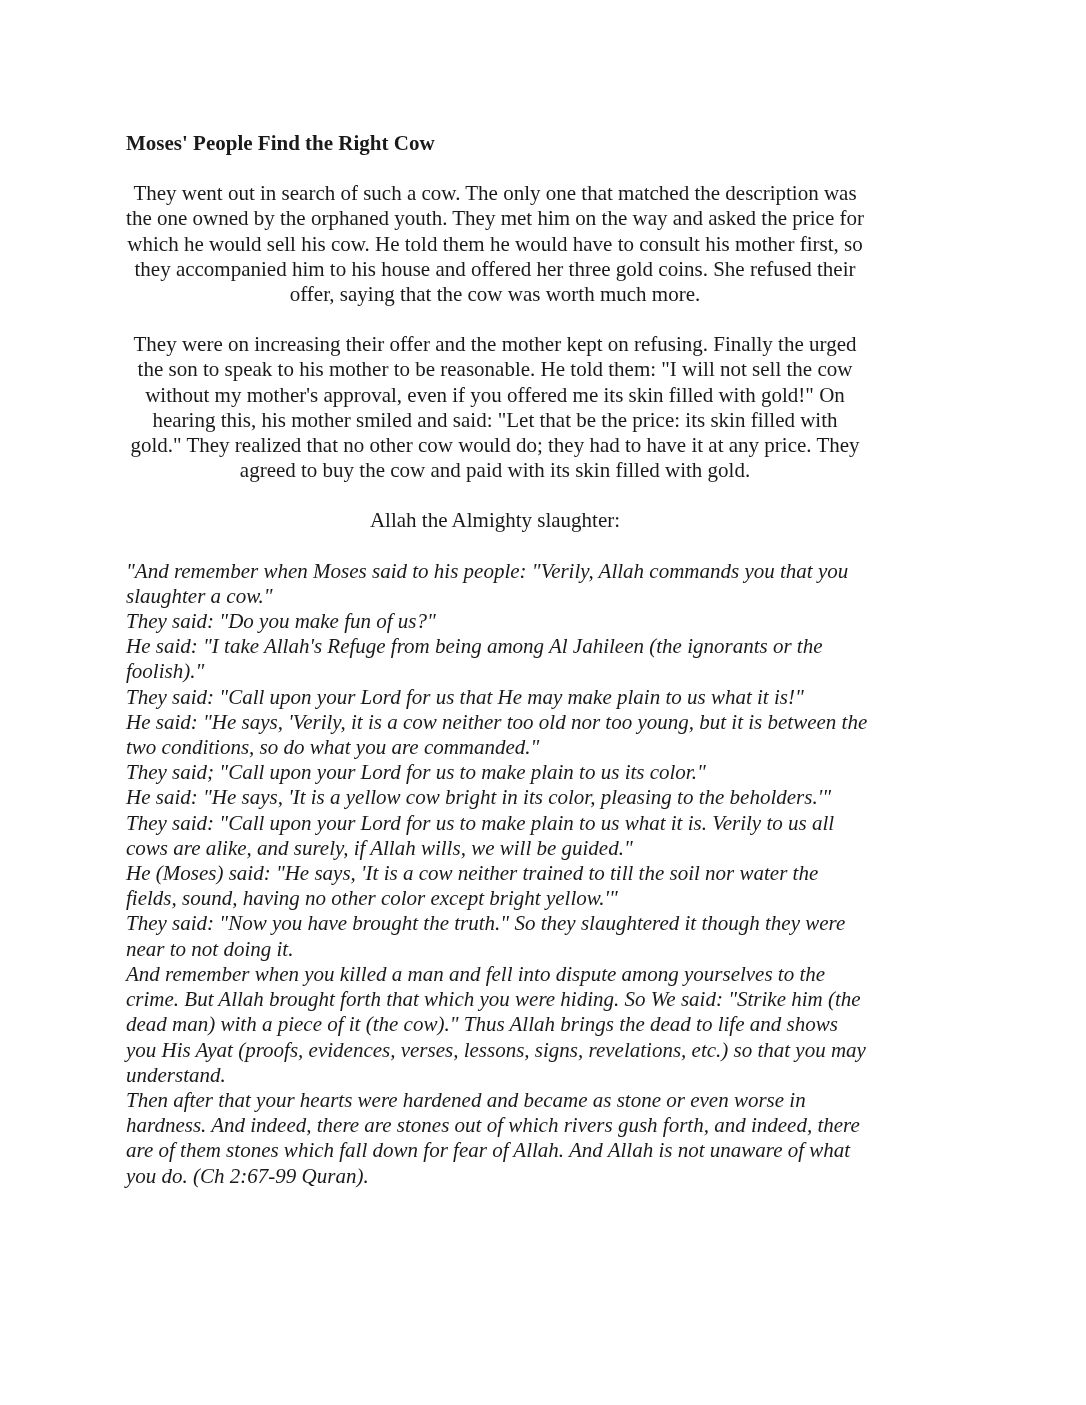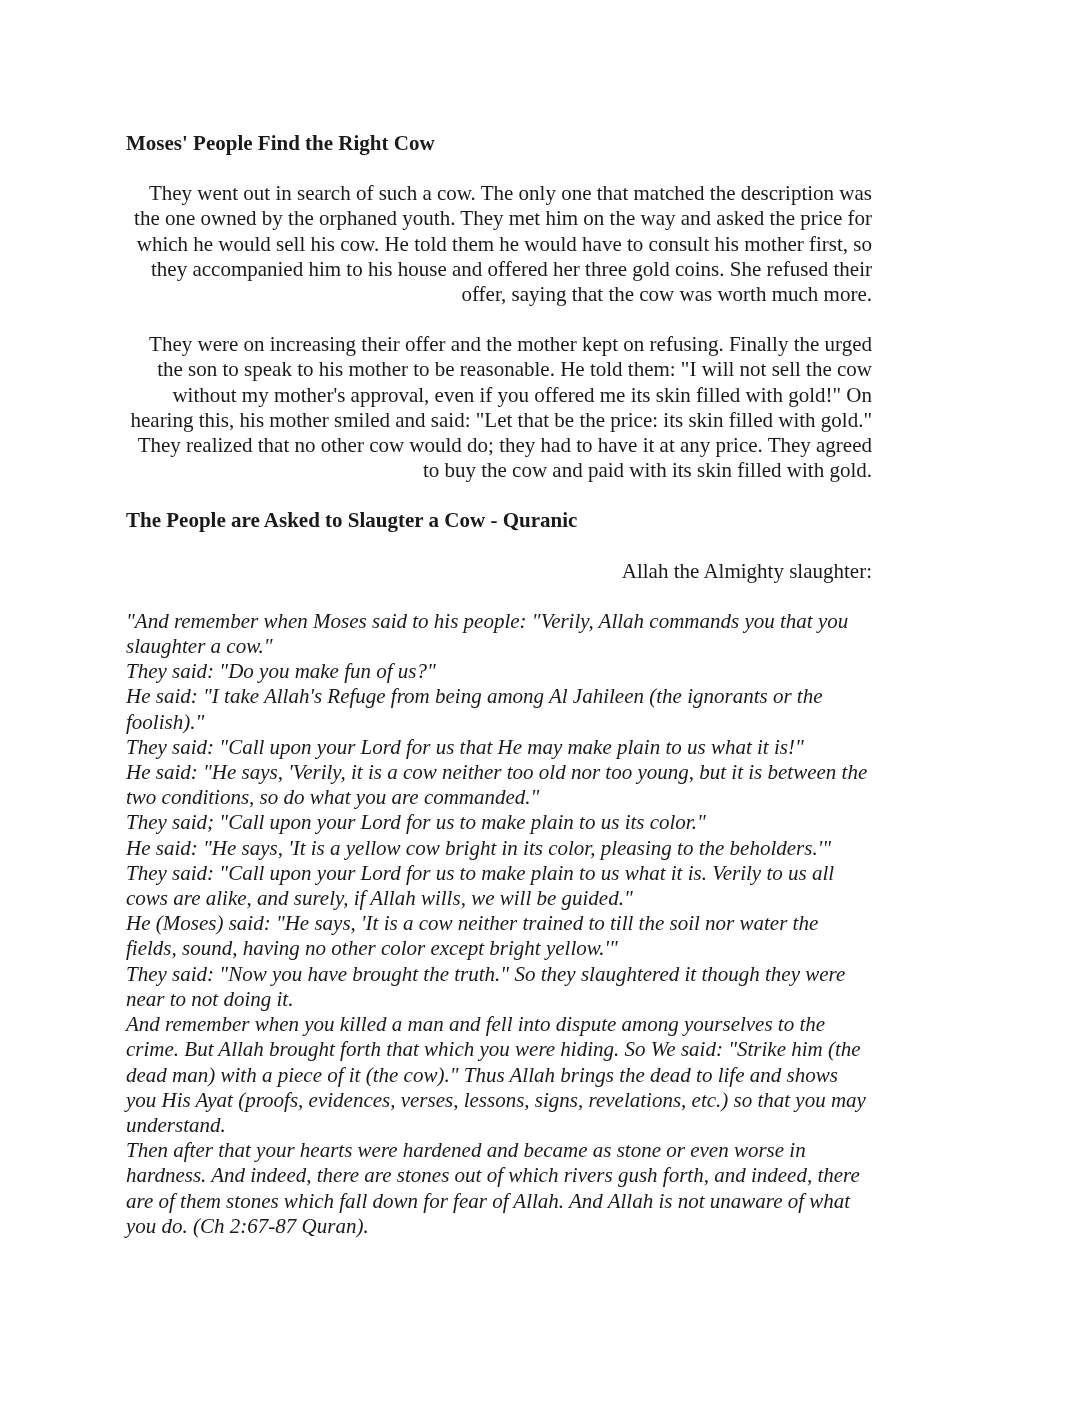--- a/index.html
+++ b/index.html
@@ -14,22 +14,22 @@
     height: 1405px;
     background: #ffffff;
     padding: 131px 126px 0 126px;
     font-family: "Liberation Serif", serif;
     font-size: 21px;
     line-height: 25.2px;
     color: #1a1a1a;
     overflow: hidden;
   }
   .block {
-    margin: 0 0 25px 0;
-    text-align: right;
+    margin: 0 8px 25px 0;
+    text-align: center;
   }
   .doc-heading {
     font-size: 21px;
     font-weight: 700;
     line-height: 25.2px;
     margin: 0 0 25px 0;
   }
   .quote-block {
     font-style: italic;
     margin: 0 0 25px 0;
@@ -42,34 +42,33 @@
 <body>
 
 <div class="page">
 
   <div class="doc-heading">Moses' People Find the Right Cow</div>
 
   <p class="block">They went out in search of such a cow. The only one that matched the description was the one owned by the orphaned youth. They met him on the way and asked the price for which he would sell his cow. He told them he would have to consult his mother first, so they accompanied him to his house and offered her three gold coins. She refused their offer, saying that the cow was worth much more.</p>
 
   <p class="block">They were on increasing their offer and the mother kept on refusing. Finally the urged the son to speak to his mother to be reasonable. He told them: "I will not sell the cow without my mother's approval, even if you offered me its skin filled with gold!" On hearing this, his mother smiled and said: "Let that be the price: its skin filled with gold." They realized that no other cow would do; they had to have it at any price. They agreed to buy the cow and paid with its skin filled with gold.</p>
 
-  <div class="doc-heading">The People are Asked to Slaugter a Cow - Quranic</div>
 
   <p class="block">Allah the Almighty slaughter:</p>
 
   <div class="quote-block">
     <p class="verse">"And remember when Moses said to his people: "Verily, Allah commands you that you slaughter a cow."</p>
     <p class="verse">They said: "Do you make fun of us?"</p>
     <p class="verse">He said: "I take Allah's Refuge from being among Al Jahileen (the ignorants or the foolish)."</p>
     <p class="verse">They said: "Call upon your Lord for us that He may make plain to us what it is!"</p>
     <p class="verse">He said: "He says, 'Verily, it is a cow neither too old nor too young, but it is between the two conditions, so do what you are commanded."</p>
     <p class="verse">They said; "Call upon your Lord for us to make plain to us its color."</p>
     <p class="verse">He said: "He says, 'It is a yellow cow bright in its color, pleasing to the beholders.'"</p>
     <p class="verse">They said: "Call upon your Lord for us to make plain to us what it is. Verily to us all cows are alike, and surely, if Allah wills, we will be guided."</p>
     <p class="verse">He (Moses) said: "He says, 'It is a cow neither trained to till the soil nor water the fields, sound, having no other color except bright yellow.'"</p>
     <p class="verse">They said: "Now you have brought the truth." So they slaughtered it though they were near to not doing it.</p>
     <p class="verse">And remember when you killed a man and fell into dispute among yourselves to the crime. But Allah brought forth that which you were hiding. So We said: "Strike him (the dead man) with a piece of it (the cow)." Thus Allah brings the dead to life and shows you His Ayat (proofs, evidences, verses, lessons, signs, revelations, etc.) so that you may understand.</p>
-    <p class="verse">Then after that your hearts were hardened and became as stone or even worse in hardness. And indeed, there are stones out of which rivers gush forth, and indeed, there are of them stones which fall down for fear of Allah. And Allah is not unaware of what you do. (Ch 2:67-87 Quran).</p>
+    <p class="verse">Then after that your hearts were hardened and became as stone or even worse in hardness. And indeed, there are stones out of which rivers gush forth, and indeed, there are of them stones which fall down for fear of Allah. And Allah is not unaware of what you do. (Ch 2:67-99 Quran).</p>
   </div>
 
 
 
 </div>
 
 </body></html>

